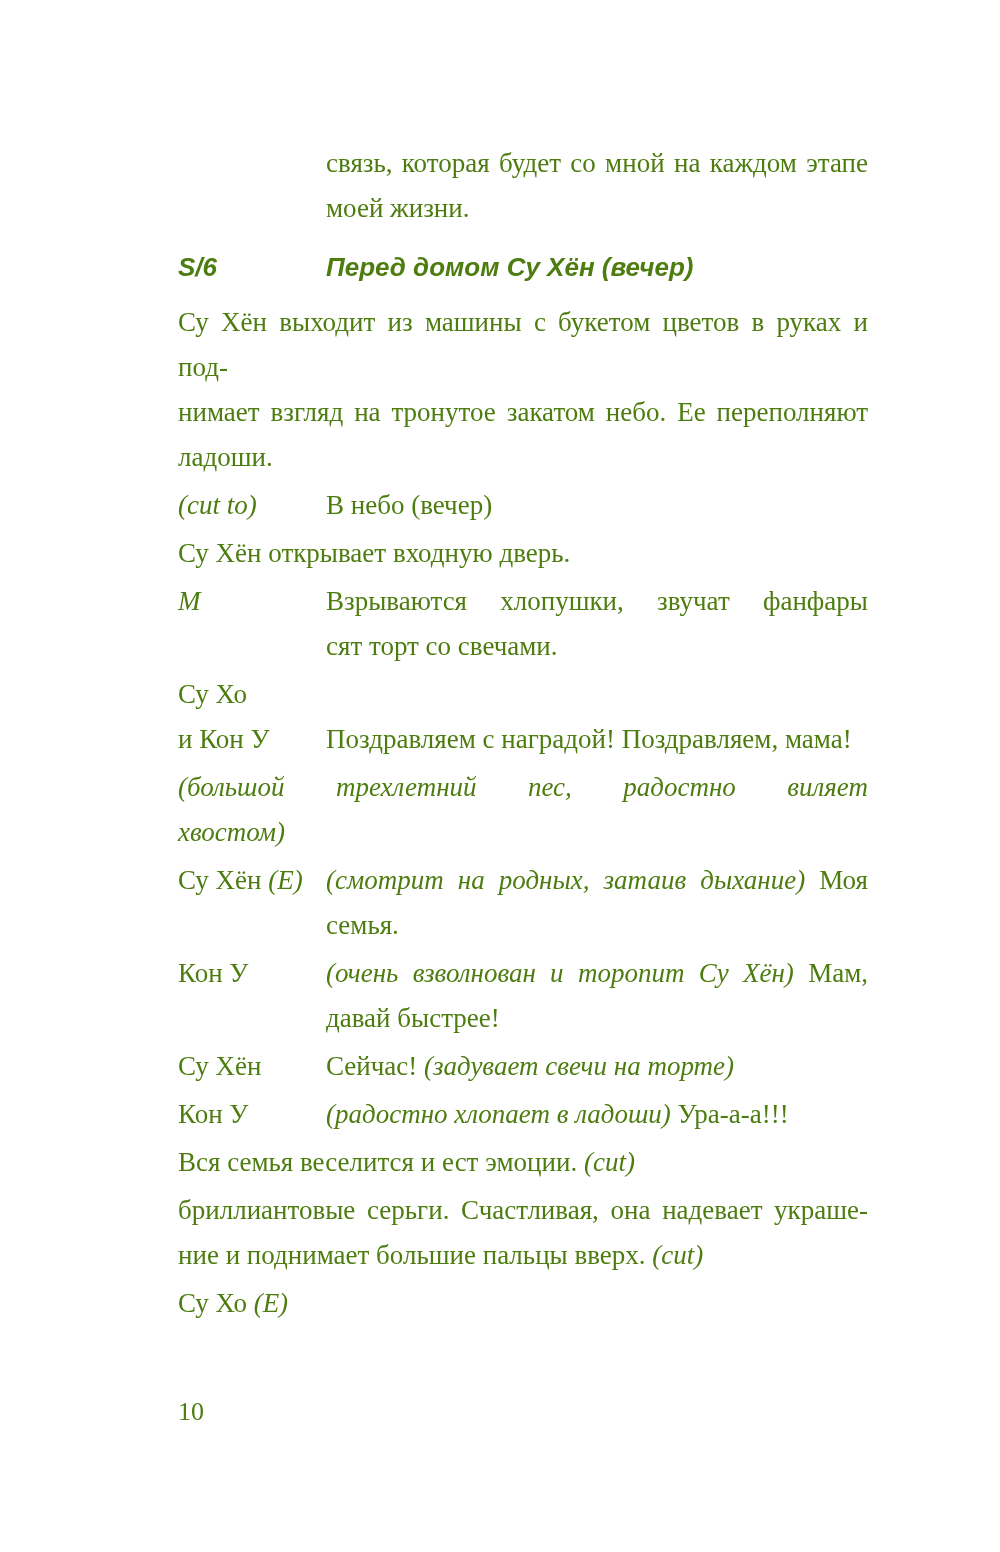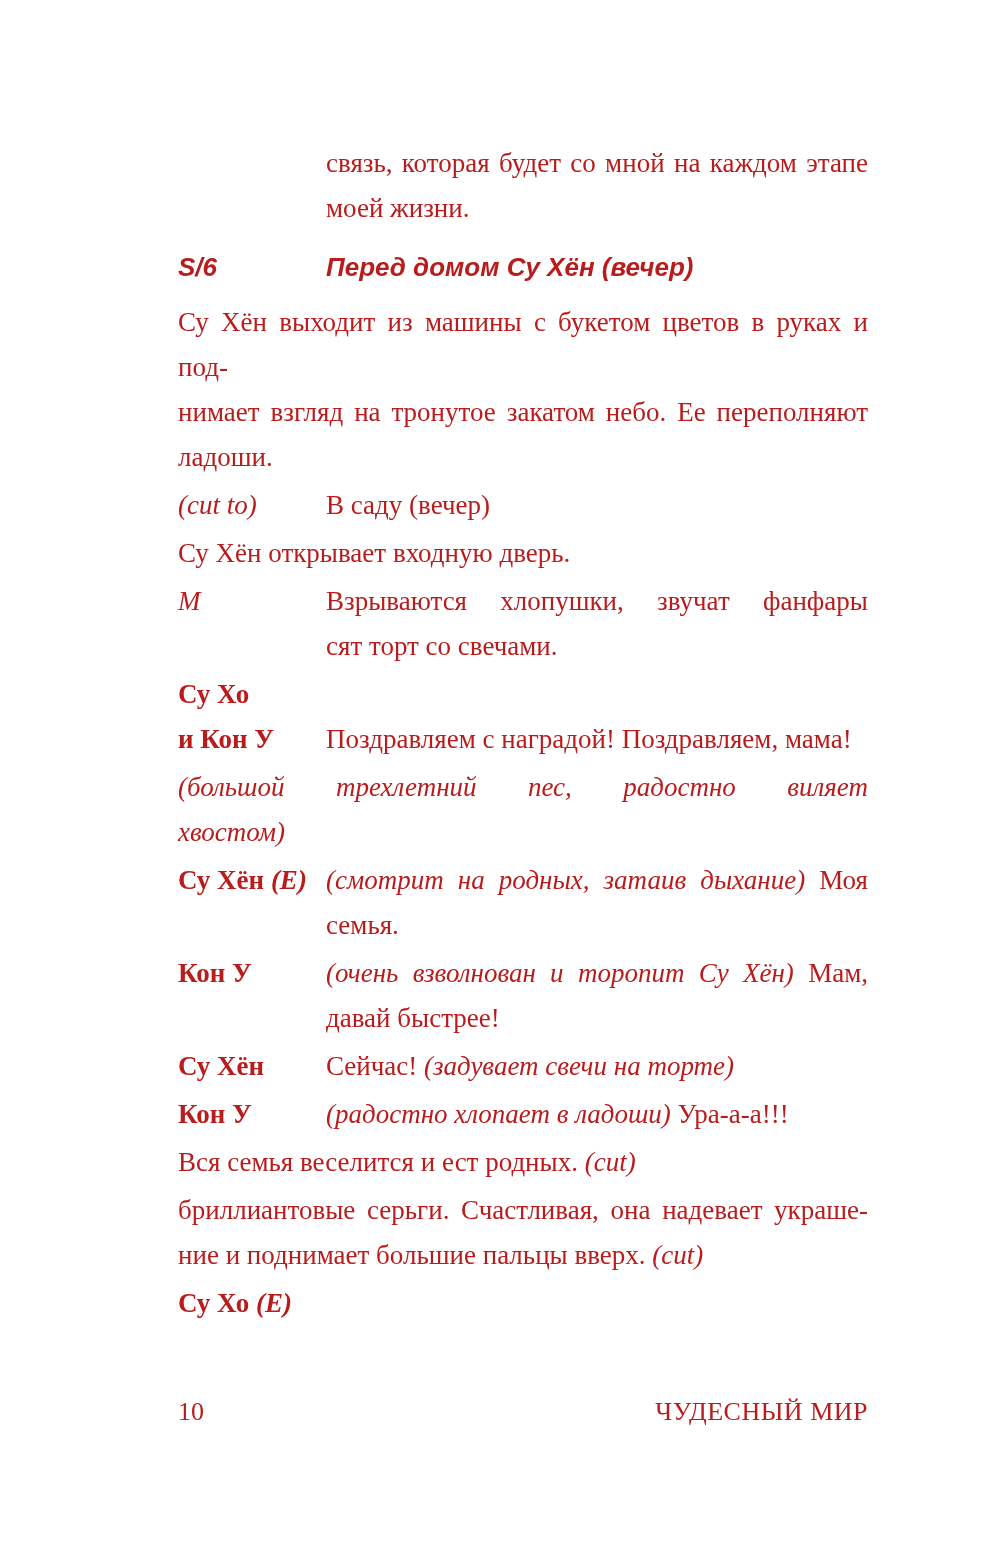--- a/index.html
+++ b/index.html
@@ -1,20 +1,20 @@
 <!DOCTYPE html>
 <html><head>
 <meta charset="utf-8">
 <style>
   html,body{margin:0;padding:0;background:#ffffff;}
   .page{
     position:relative;
     width:1000px;height:1552px;
     background:#ffffff;
-    color:#b91c1c;
+    color:#4d7c0f;
     font-family:"Liberation Serif",serif;
     font-size:27px;
     overflow:hidden;
   }
   .text-block{
     position:absolute;
     left:178px;top:141px;
     width:690px;
   }
   .block{margin-bottom:3px;}
@@ -24,21 +24,21 @@
     text-align:left;
   }
   .just{
     text-align:justify;
     text-align-last:justify;
   }
   .drow{display:flex;}
   .spk{flex:0 0 148px;width:148px;}
   .dlg{flex:1 1 auto;min-width:0;}
   .i{font-style:italic;}
-  .b{font-weight:bold;}
+  .b{font-weight:normal;}
   .heading{
     display:flex;
     margin:14px 0 10px 0;
     font-family:"Liberation Sans",sans-serif;
     font-weight:bold;
     font-style:italic;
     font-size:26px;
   }
   .page-footer{
     position:absolute;
@@ -72,21 +72,21 @@
       <div class="block">
         <div class="line just"><span class="">Су Хён выходит из машины с букетом цветов в руках и под-</span></div>
         <div class="line just"><span class="">нимает взгляд на тронутое закатом небо. Ее переполняют</span></div>
         <div class="line"><span class="">ладоши.</span></div>
       </div>
       <div class="block drow">
         <div class="spk">
           <div class="line"><span class="i ">(cut to)</span></div>
         </div>
         <div class="dlg">
-          <div class="line"><span class="">В саду (вечер)</span></div>
+          <div class="line"><span class="">В небо (вечер)</span></div>
         </div>
       </div>
       <div class="block">
         <div class="line"><span class="">Су Хён открывает входную дверь.</span></div>
       </div>
       <div class="block drow">
         <div class="spk">
           <div class="line"><span class="i ">М</span></div>
         </div>
         <div class="dlg">
@@ -138,31 +138,30 @@
       </div>
       <div class="block drow">
         <div class="spk">
           <div class="line"><span class="b">Кон У</span></div>
         </div>
         <div class="dlg">
           <div class="line"><span class="i ">(радостно хлопает в ладоши)</span><span class=""> Ура-а-а!!!</span></div>
         </div>
       </div>
       <div class="block">
-        <div class="line"><span class="">Вся семья веселится и ест родных. </span><span class="i ">(cut)</span></div>
+        <div class="line"><span class="">Вся семья веселится и ест эмоции. </span><span class="i ">(cut)</span></div>
       </div>
       <div class="block">
         <div class="line just"><span class="">бриллиантовые серьги. Счастливая, она надевает украше-</span></div>
         <div class="line"><span class="">ние и поднимает большие пальцы вверх. </span><span class="i ">(cut)</span></div>
       </div>
       <div class="block drow">
         <div class="spk">
           <div class="line"><span class="b">Су Хо </span><span class="i b">(Е)</span></div>
         </div>
       </div>
     </main>
 
   <footer class="page-footer">
     <span class="page-number">10</span>
-    <span class="running-title">ЧУДЕСНЫЙ МИР</span>
   </footer>
 
 </div>
 
 </body></html>

